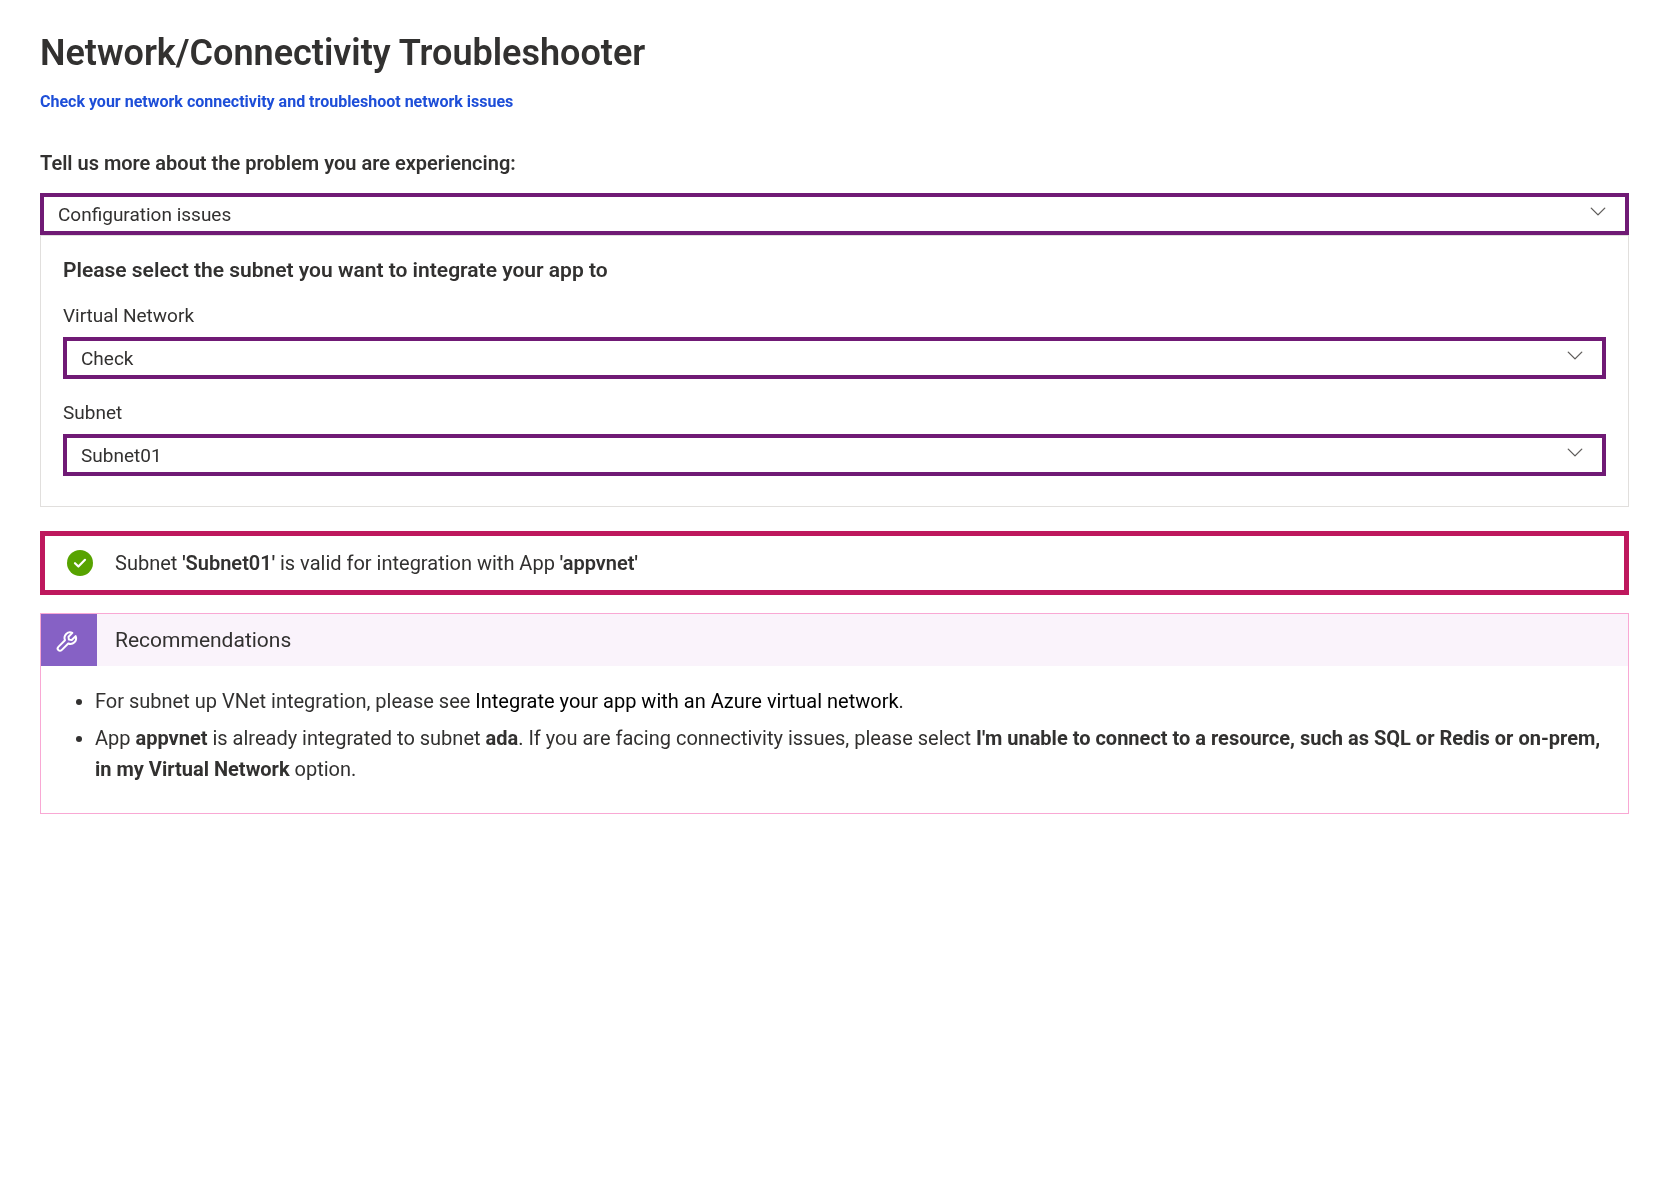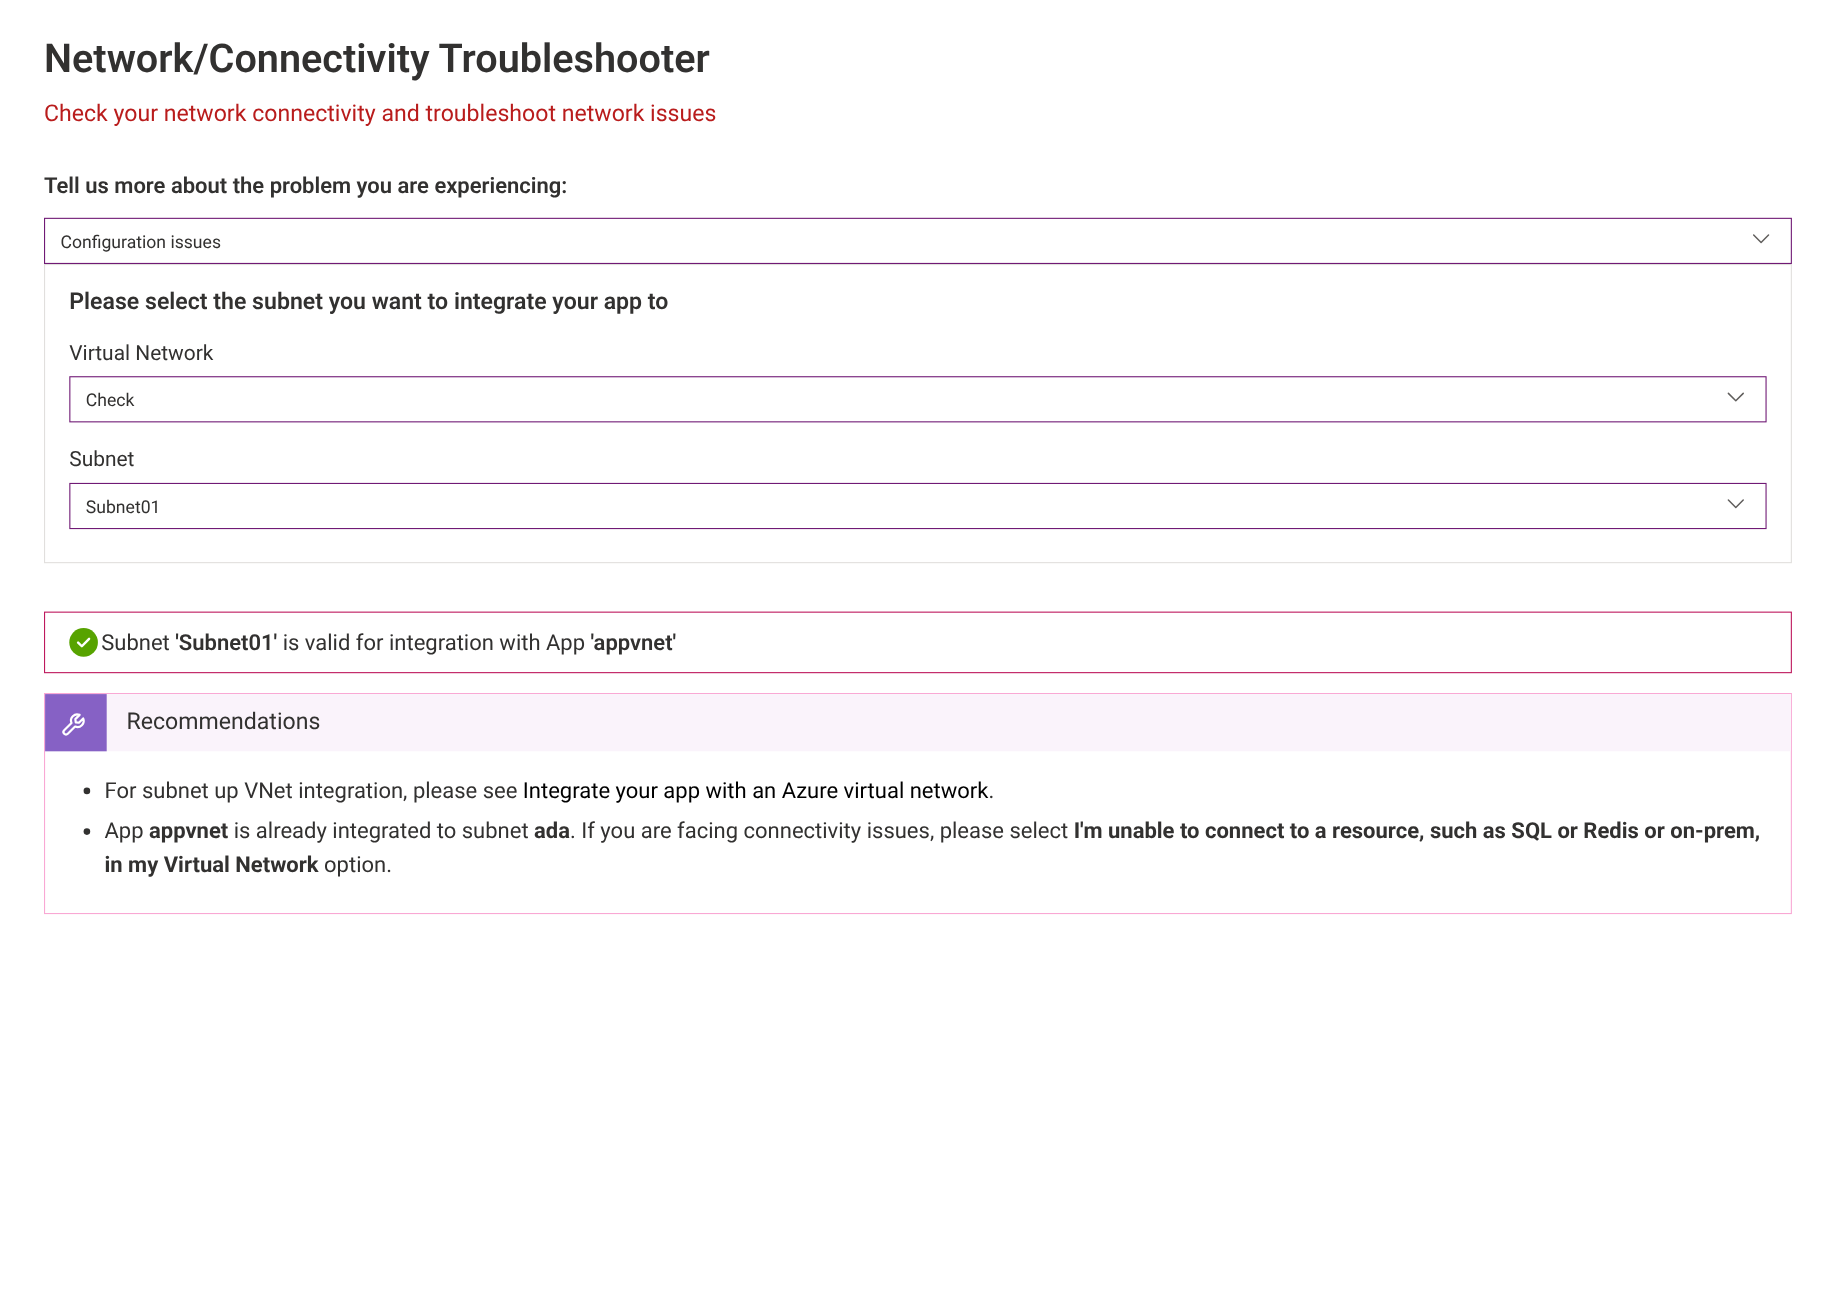--- a/index.html
+++ b/index.html
@@ -10,41 +10,41 @@
     color: #323130;
     background: #fff;
     font-size: 20px;
   }
   .page-title {
     font-size: 36px;
     font-weight: 600;
     margin: 12px 0 18px 0;
   }
   .page-subtitle {
-    font-size: 21px;
-    font-weight: 400;
+    font-size: 16px;
+    font-weight: 700;
     margin: 0 0 40px 0;
-    color: #b91c1c;
+    color: #1d4ed8;
   }
   .section-label {
     font-size: 20px;
     font-weight: 600;
     margin: 0 0 18px 0;
   }
   .dropdown {
     position: relative;
     width: 100%;
-    border: 1px solid #701a75;
+    border: 4px solid #701a75;
     background: #fff;
     height: 42px;
     display: flex;
     align-items: center;
     padding: 0 14px;
     cursor: pointer;
-    font-size: 16px;
+    font-size: 19px;
   }
   .dropdown .chev {
     position: absolute;
     right: 18px;
     top: 50%;
     transform: translateY(-50%);
     pointer-events: none;
   }
   .panel {
     border: 1px solid #e1dfdd;
@@ -57,26 +57,26 @@
   }
   .field-label {
     font-size: 19px;
     font-weight: 400;
     margin: 0 0 10px 0;
   }
   .field-group { margin-bottom: 22px; }
   .field-group:last-child { margin-bottom: 0; }
 
   .status-box {
-    border: 1px solid #be185d;
+    border: 5px solid #be185d;
     padding: 14px 22px;
-    margin-top: 44px;
+    margin-top: 24px;
     display: flex;
     align-items: center;
-    gap: 3px;
+    gap: 22px;
   }
   .status-text { font-size: 20px; font-weight: 600; }
   .status-text .normal { font-weight: 400; }
   .check-circle {
     width: 26px; height: 26px; flex: 0 0 26px;
     border-radius: 50%;
     background: #57a300;
     display: flex; align-items: center; justify-content: center;
   }
   .check-circle svg { display:block; }

